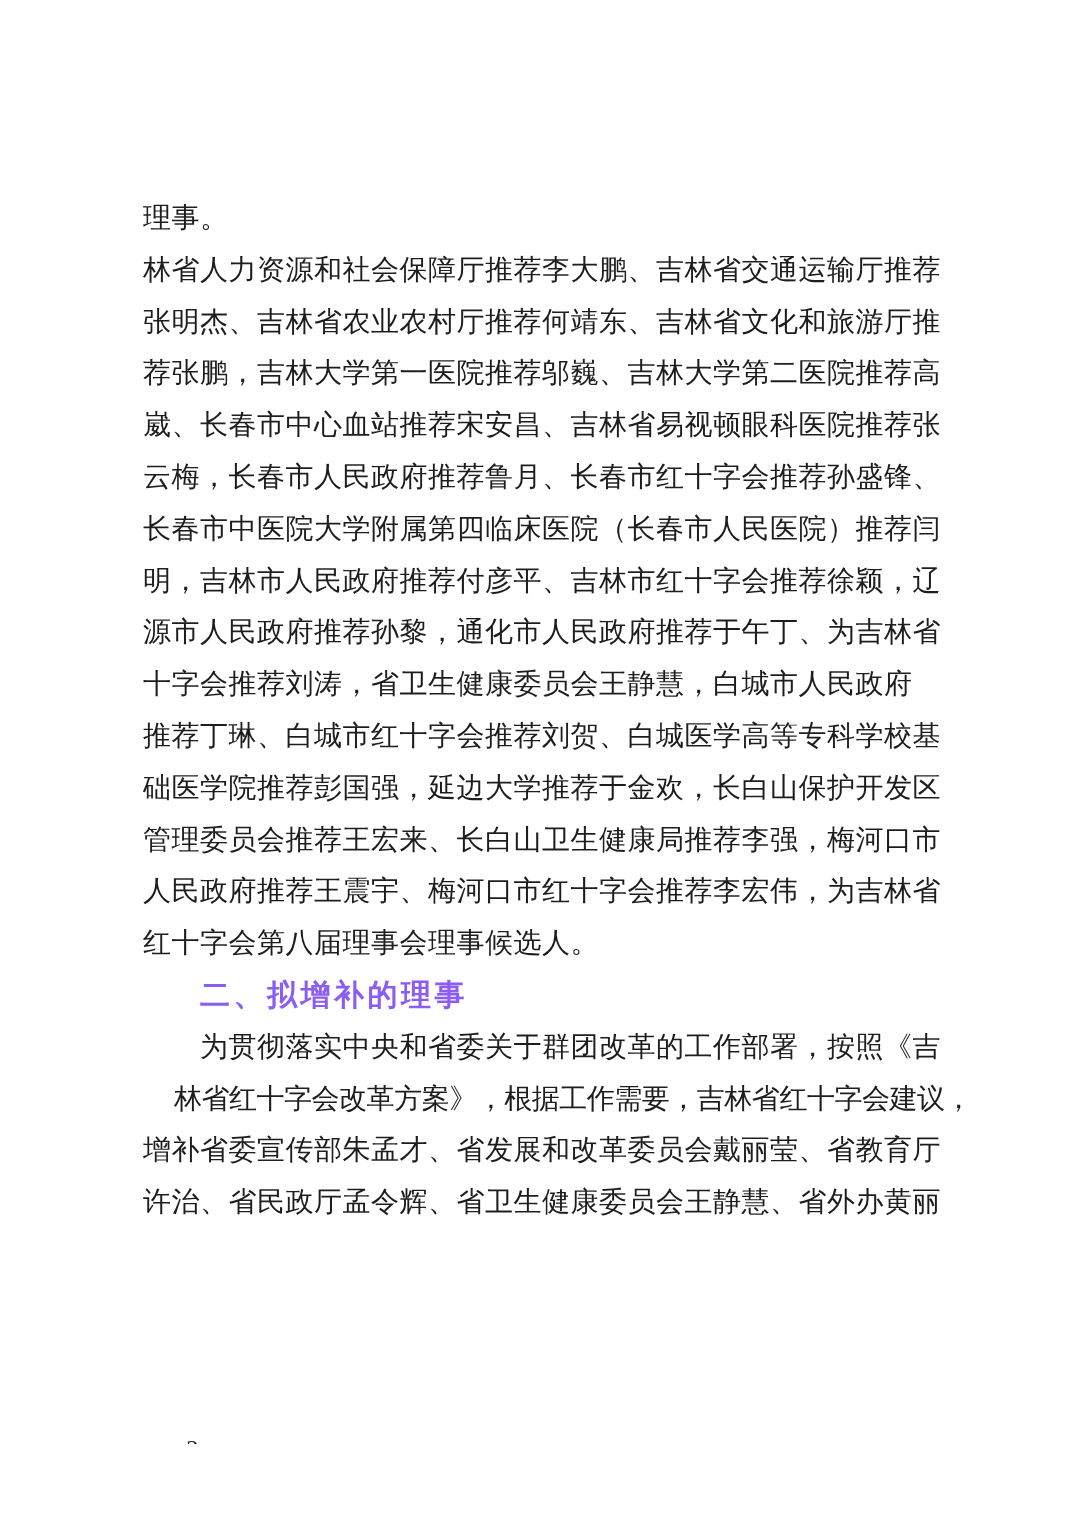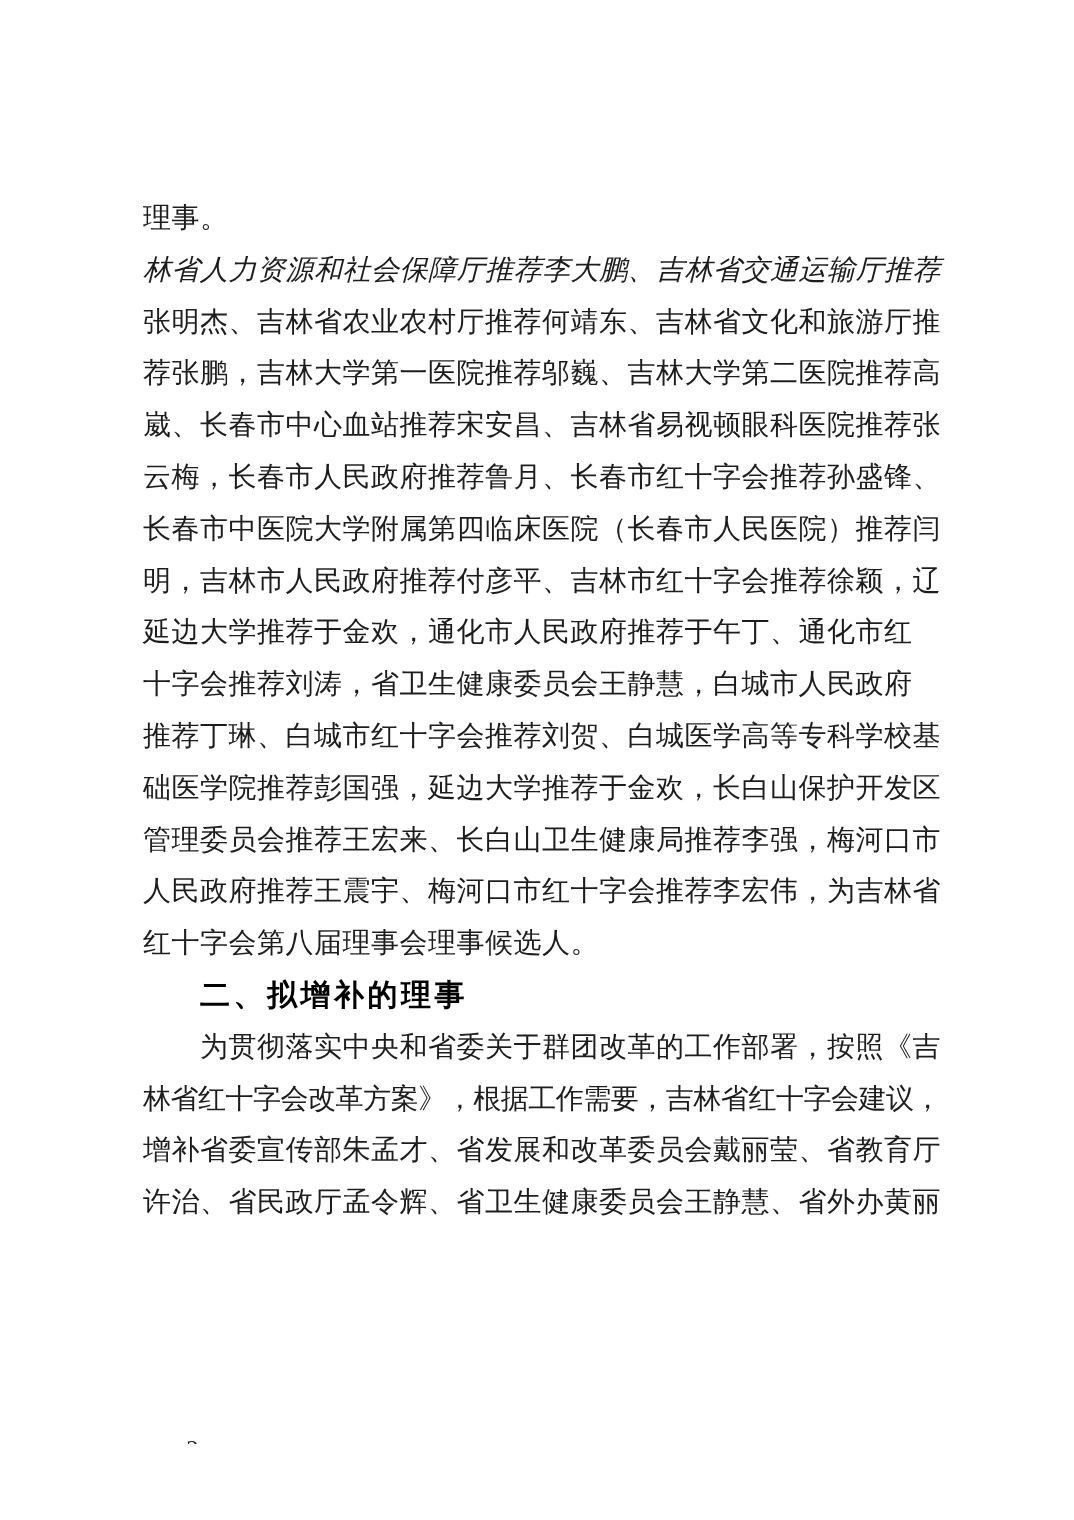--- a/index.html
+++ b/index.html
@@ -32,21 +32,21 @@
   }
   .line.indent {
     padding-left: 57px;
   }
   .heading {
     font-family: "Liberation Sans", sans-serif;
     font-weight: 700;
     font-size: 30px;
     line-height: 51.8px;
     letter-spacing: 3.5px;
-    color: #000000;
+    color: #8b5cf6;
     white-space: nowrap;
   }
   .footer {
     position: absolute;
     left: 145px;
     top: 1430px;
     height: 40px;
     display: flex;
     align-items: center;
     font-size: 25px;
@@ -57,39 +57,39 @@
 </style>
 </head>
 <body>
 
 <div class="page">
   <div class="content" id="doc-content">
       <div>
         <div class="line" style="letter-spacing: 0.5px;">理事。</div>
       </div>
       <div>
-        <div class="line" style="letter-spacing: 0.5px; font-style: italic;">林省人力资源和社会保障厅推荐李大鹏、吉林省交通运输厅推荐</div>
+        <div class="line" style="letter-spacing: 0.5px;">林省人力资源和社会保障厅推荐李大鹏、吉林省交通运输厅推荐</div>
         <div class="line" style="letter-spacing: 0.5px;">张明杰、吉林省农业农村厅推荐何靖东、吉林省文化和旅游厅推</div>
         <div class="line" style="letter-spacing: 0.5px;">荐张鹏，吉林大学第一医院推荐邬巍、吉林大学第二医院推荐高</div>
         <div class="line" style="letter-spacing: 0.5px;">崴、长春市中心血站推荐宋安昌、吉林省易视顿眼科医院推荐张</div>
         <div class="line" style="letter-spacing: 0.5px;">云梅，长春市人民政府推荐鲁月、长春市红十字会推荐孙盛锋、</div>
         <div class="line" style="letter-spacing: 0.5px;">长春市中医院大学附属第四临床医院（长春市人民医院）推荐闫</div>
         <div class="line" style="letter-spacing: 0.5px;">明，吉林市人民政府推荐付彦平、吉林市红十字会推荐徐颖，辽</div>
-        <div class="line" style="letter-spacing: 0.5px;">延边大学推荐于金欢，通化市人民政府推荐于午丁、通化市红</div>
+        <div class="line" style="letter-spacing: 0.5px;">源市人民政府推荐孙黎，通化市人民政府推荐于午丁、为吉林省</div>
         <div class="line" style="letter-spacing: 0.5px;">十字会推荐刘涛，省卫生健康委员会王静慧，白城市人民政府</div>
         <div class="line" style="letter-spacing: 0.5px;">推荐丁琳、白城市红十字会推荐刘贺、白城医学高等专科学校基</div>
         <div class="line" style="letter-spacing: 0.5px;">础医学院推荐彭国强，延边大学推荐于金欢，长白山保护开发区</div>
         <div class="line" style="letter-spacing: 0.5px;">管理委员会推荐王宏来、长白山卫生健康局推荐李强，梅河口市</div>
         <div class="line" style="letter-spacing: 0.5px;">人民政府推荐王震宇、梅河口市红十字会推荐李宏伟，为吉林省</div>
         <div class="line" style="letter-spacing: 0.5px;">红十字会第八届理事会理事候选人。</div>
       </div>
       <div class="heading indent line" style="letter-spacing: 3.5px;">二、拟增补的理事</div>
       <div>
         <div class="line indent" style="letter-spacing: 0.5px;">为贯彻落实中央和省委关于群团改革的工作部署，按照《吉</div>
-        <div class="line" style="letter-spacing: -0.482759px;">林省红十字会改革方案》，根据工作需要，吉林省红十字会建议，</div>
+        <div class="line" style="letter-spacing: -0.482759px; margin-left: 31px;">林省红十字会改革方案》，根据工作需要，吉林省红十字会建议，</div>
         <div class="line" style="letter-spacing: 0.5px;">增补省委宣传部朱孟才、省发展和改革委员会戴丽莹、省教育厅</div>
         <div class="line" style="letter-spacing: 0.5px;">许治、省民政厅孟令辉、省卫生健康委员会王静慧、省外办黄丽</div>
       </div>
     </div>
   <div class="footer">
     <span>— 2 —</span>
   </div>
 </div>
 
 </body></html>

